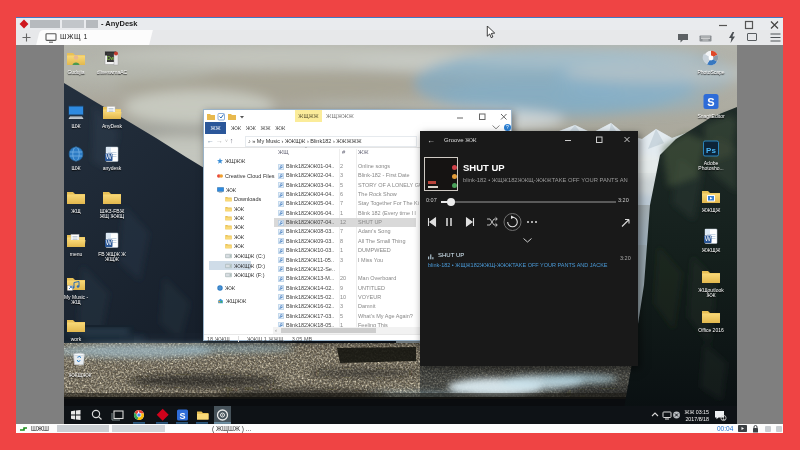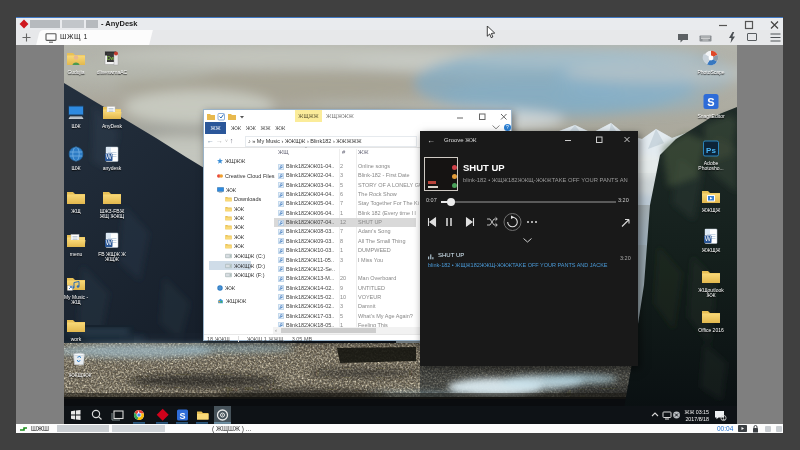--- a/index.html
+++ b/index.html
@@ -1,18 +1,18 @@
 <!DOCTYPE html>
 <html><head>
 <meta charset="utf-8">
 <style>
   html,body{margin:0;padding:0;background:#000;width:800px;height:450px;overflow:hidden}
   *{box-sizing:border-box;font-family:"Liberation Sans",sans-serif}
   .abs{position:absolute}
-  #stage{position:relative;width:800px;height:450px;background:#404040}
+  #stage{position:relative;width:800px;height:450px;background:#ef4444}
   
   #adwin{left:16px;top:17px;width:767px;height:416px;background:#7f7f7f}
   #adtitle{left:0;top:0;width:767px;height:13px;background:#e9ebee;border-top:1px solid #4179c4}
   #adtabs{left:0;top:13px;width:767px;height:15px;background:#e7e8ea}
   #adview{left:0;top:28px;width:767px;height:379px;background:#7f7f7f;overflow:hidden}
   #adstatus{left:0;top:407px;width:767px;height:9px;background:#fdfdfd;font-size:7px;color:#333}
   
   #screen{left:48px;top:0;width:673px;height:379px;overflow:hidden;background:#9aa8b0}
   .lbl{color:#fff;font-size:5px;text-align:center;text-shadow:0 1px 1px #000;line-height:5px}
 </style>

